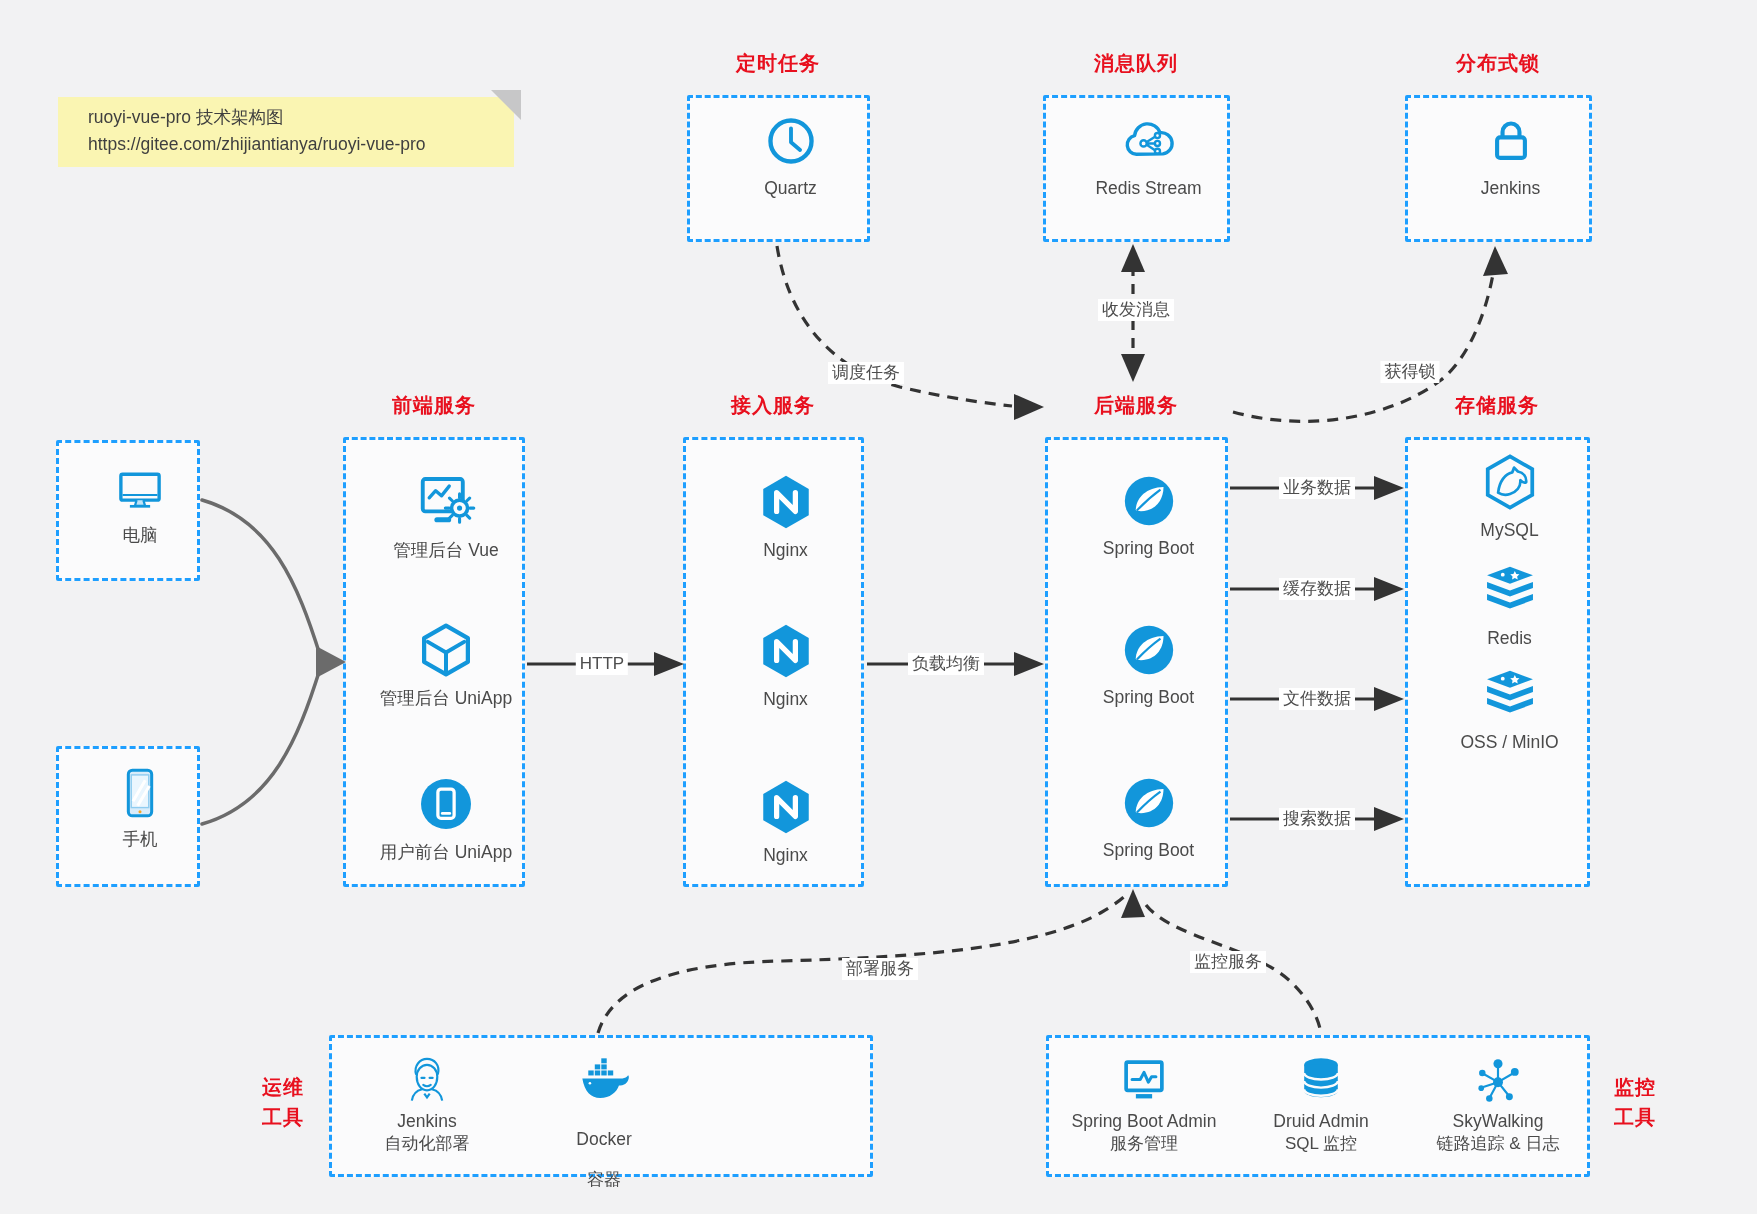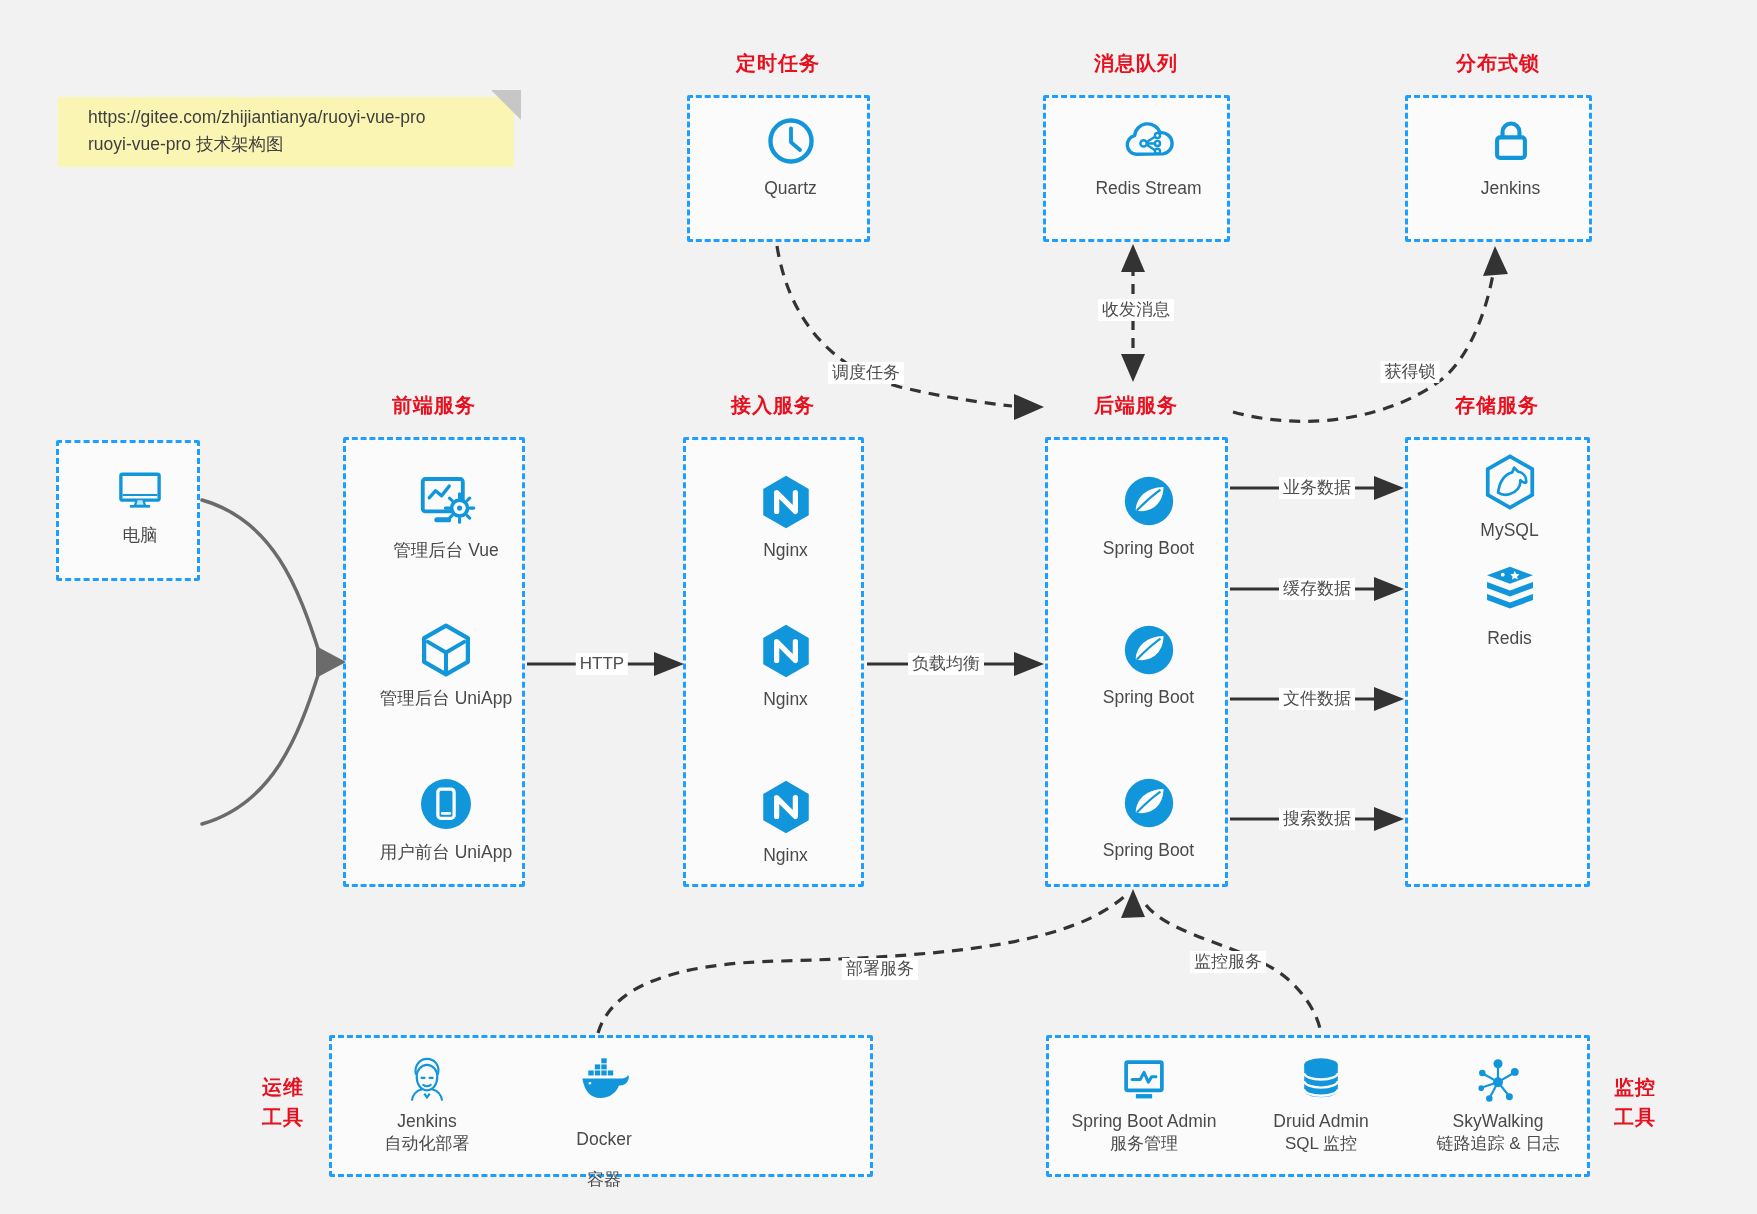--- a/index.html
+++ b/index.html
@@ -42,22 +42,22 @@
   }
   svg.overlay{position:absolute;left:0;top:0;pointer-events:none;}
 </style>
 </head>
 <body>
 
 <div class="canvas">
 
   <div class="note">
     <div class="note-fold"></div>
+    <div>ruoyi-vue-pro 技术架构图</div>
     <div>https://gitee.com/zhijiantianya/ruoyi-vue-pro</div>
-    <div>ruoyi-vue-pro 技术架构图</div>
   </div>
 
   <div class="gtitle" style="left:778px;top:50px">定时任务</div>
   <div class="gtitle" style="left:1136px;top:50px">消息队列</div>
   <div class="gtitle" style="left:1498px;top:50px">分布式锁</div>
   <div class="gtitle" style="left:434px;top:392px">前端服务</div>
   <div class="gtitle" style="left:773px;top:392px">接入服务</div>
   <div class="gtitle" style="left:1136px;top:392px">后端服务</div>
   <div class="gtitle" style="left:1497px;top:392px">存储服务</div>
 
@@ -111,20 +111,31 @@
       <svg class="ic" width="54" height="54" viewBox="0 0 48 48">
         <rect x="7" y="10" width="34" height="23" rx="1.5" fill="none" stroke="#1296db" stroke-width="3"></rect>
         <path d="M8.5 28.5 H39.5" stroke="#1296db" stroke-width="1.8"></path>
         <path d="M21 33 l-1.5 5 h9 L27 33" fill="#bfe3f7" stroke="#1296db" stroke-width="2"></path>
         <path d="M15 38.5 H33" stroke="#1296db" stroke-width="2.4"></path>
       </svg>
       <div class="nlabel">电脑</div>
     </div>
   </div>
 
+  <div class="dbox" style="left:56px;top:746px;width:144px;height:141px">
+    <div class="node" style="top:16px">
+      <svg class="ic" width="56" height="56" viewBox="0 0 48 48">
+        <rect x="14" y="4.5" width="20" height="39" rx="3.5" fill="#d8ecfa" stroke="#1296db" stroke-width="2.6"></rect>
+        <rect x="16.5" y="8.5" width="15" height="28" fill="#eaf6fe" stroke="#8fccf0" stroke-width="1.2"></rect>
+        <path d="M18 31 L28.5 13 M22 35 L32 18" stroke="#ffffff" stroke-width="2.6"></path>
+        <circle cx="24" cy="40" r="1.3" fill="#f5a623"></circle>
+      </svg>
+      <div class="nlabel">手机</div>
+    </div>
+  </div>
 
   <div class="dbox" style="left:343px;top:437px;width:182px;height:450px">
     <div class="node" style="top:30px">
       <svg class="ic" width="62" height="62" viewBox="0 0 48 48">
         <rect x="6" y="7" width="31" height="25" rx="2" fill="none" stroke="#1296db" stroke-width="3"></rect>
         <path d="M11 21.5 l5-5.5 4.5 4 6-7.5" fill="none" stroke="#1296db" stroke-width="2.6" stroke-linecap="round" stroke-linejoin="round"></path>
         <rect x="15" y="36.5" width="13" height="4" rx="2" fill="#1296db"></rect>
         <circle cx="34.5" cy="29.5" r="6.2" fill="#fbfbfc" stroke="#1296db" stroke-width="2.8"></circle>
         <circle cx="34.5" cy="29.5" r="2" fill="#1296db"></circle>
         <g stroke="#1296db" stroke-width="2.4" stroke-linecap="round">
@@ -211,20 +222,30 @@
     </div>
     <div class="node" style="top:122px">
       <svg class="ic" width="58" height="58" viewBox="0 0 48 48">
         <path d="M24 4 L43 11 L24 18 L5 11 Z" fill="#1296db"></path>
         <path d="M5 16.5 L24 23.5 L43 16.5 V21.5 L24 28.5 L5 21.5 Z" fill="#1296db"></path>
         <path d="M5 26.5 L24 33.5 L43 26.5 V31.5 L24 38.5 L5 31.5 Z" fill="#1296db"></path>
         <circle cx="18" cy="10.5" r="1.6" fill="#ffffff"></circle>
           <path d="M28 7.5 l1.2 2.4 2.6 .3 -1.9 1.7 .5 2.5 -2.4-1.2 -2.3 1.2 .4-2.5 -1.9-1.7 2.6-.3 Z" fill="#ffffff"></path>
       </svg>
       <div class="nlabel">Redis</div>
+    </div>
+    <div class="node" style="top:226px">
+      <svg class="ic" width="58" height="58" viewBox="0 0 48 48">
+        <path d="M24 4 L43 11 L24 18 L5 11 Z" fill="#1296db"></path>
+        <path d="M5 16.5 L24 23.5 L43 16.5 V21.5 L24 28.5 L5 21.5 Z" fill="#1296db"></path>
+        <path d="M5 26.5 L24 33.5 L43 26.5 V31.5 L24 38.5 L5 31.5 Z" fill="#1296db"></path>
+        <circle cx="18" cy="10.5" r="1.6" fill="#ffffff"></circle>
+          <path d="M28 7.5 l1.2 2.4 2.6 .3 -1.9 1.7 .5 2.5 -2.4-1.2 -2.3 1.2 .4-2.5 -1.9-1.7 2.6-.3 Z" fill="#ffffff"></path>
+      </svg>
+      <div class="nlabel">OSS / MinIO</div>
     </div>
   </div>
 
   <div class="dbox" style="left:329px;top:1035px;width:544px;height:142px">
     <div class="node" style="left:10px;width:170px;top:16px;gap:5px">
       <svg class="ic" width="52" height="52" viewBox="0 0 48 48" fill="none" stroke="#1296db">
         <path d="M14.5 21 a9.5 11 0 1 1 19 0 c0 7-4 12.5-9.5 12.5 S14.5 28 14.5 21 Z" stroke-width="2"></path>
         <path d="M14 19 c-2.5-8 3.5-14.5 10-14.5 s12.5 5.5 10 14.5" stroke-width="2"></path>
         <path d="M10 43 c1-6.5 5-9.5 9.5-10.5 M38 43 c-1-6.5-5-9.5-9.5-10.5" stroke-width="2"></path>
         <path d="M19 22 h2.6 M26.5 22 h2.6" stroke-width="2.2" stroke-linecap="round"></path>

